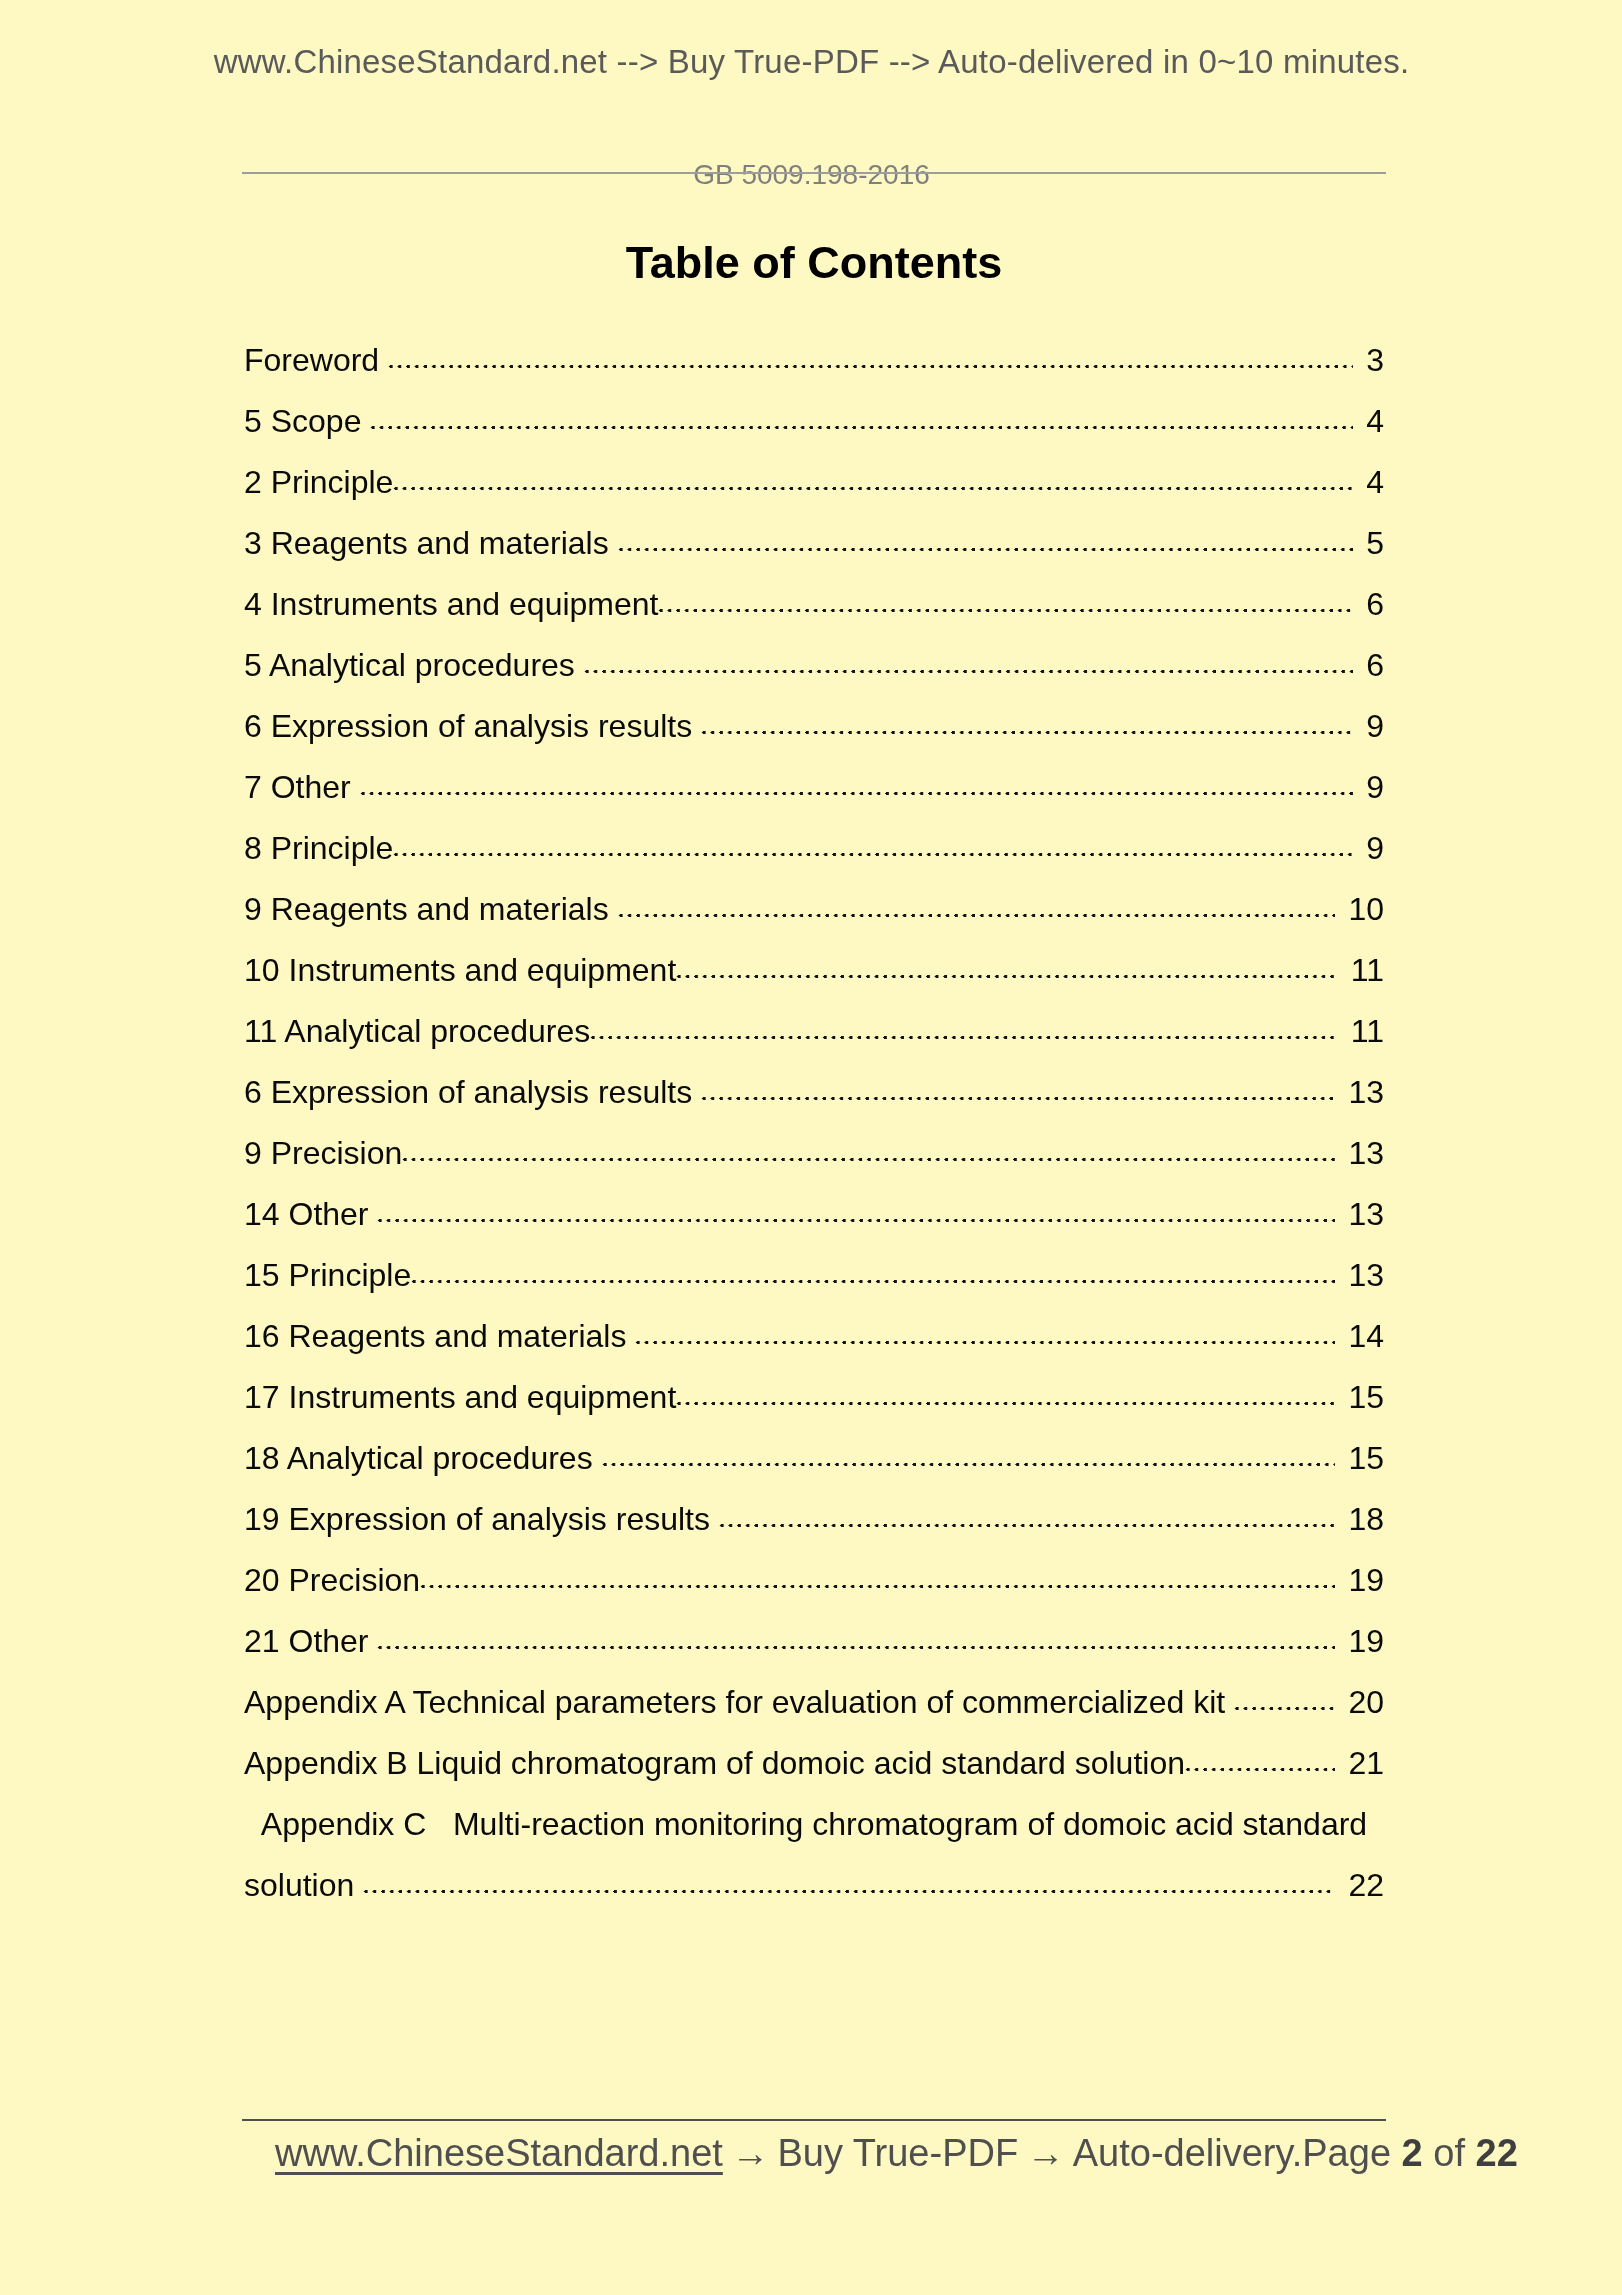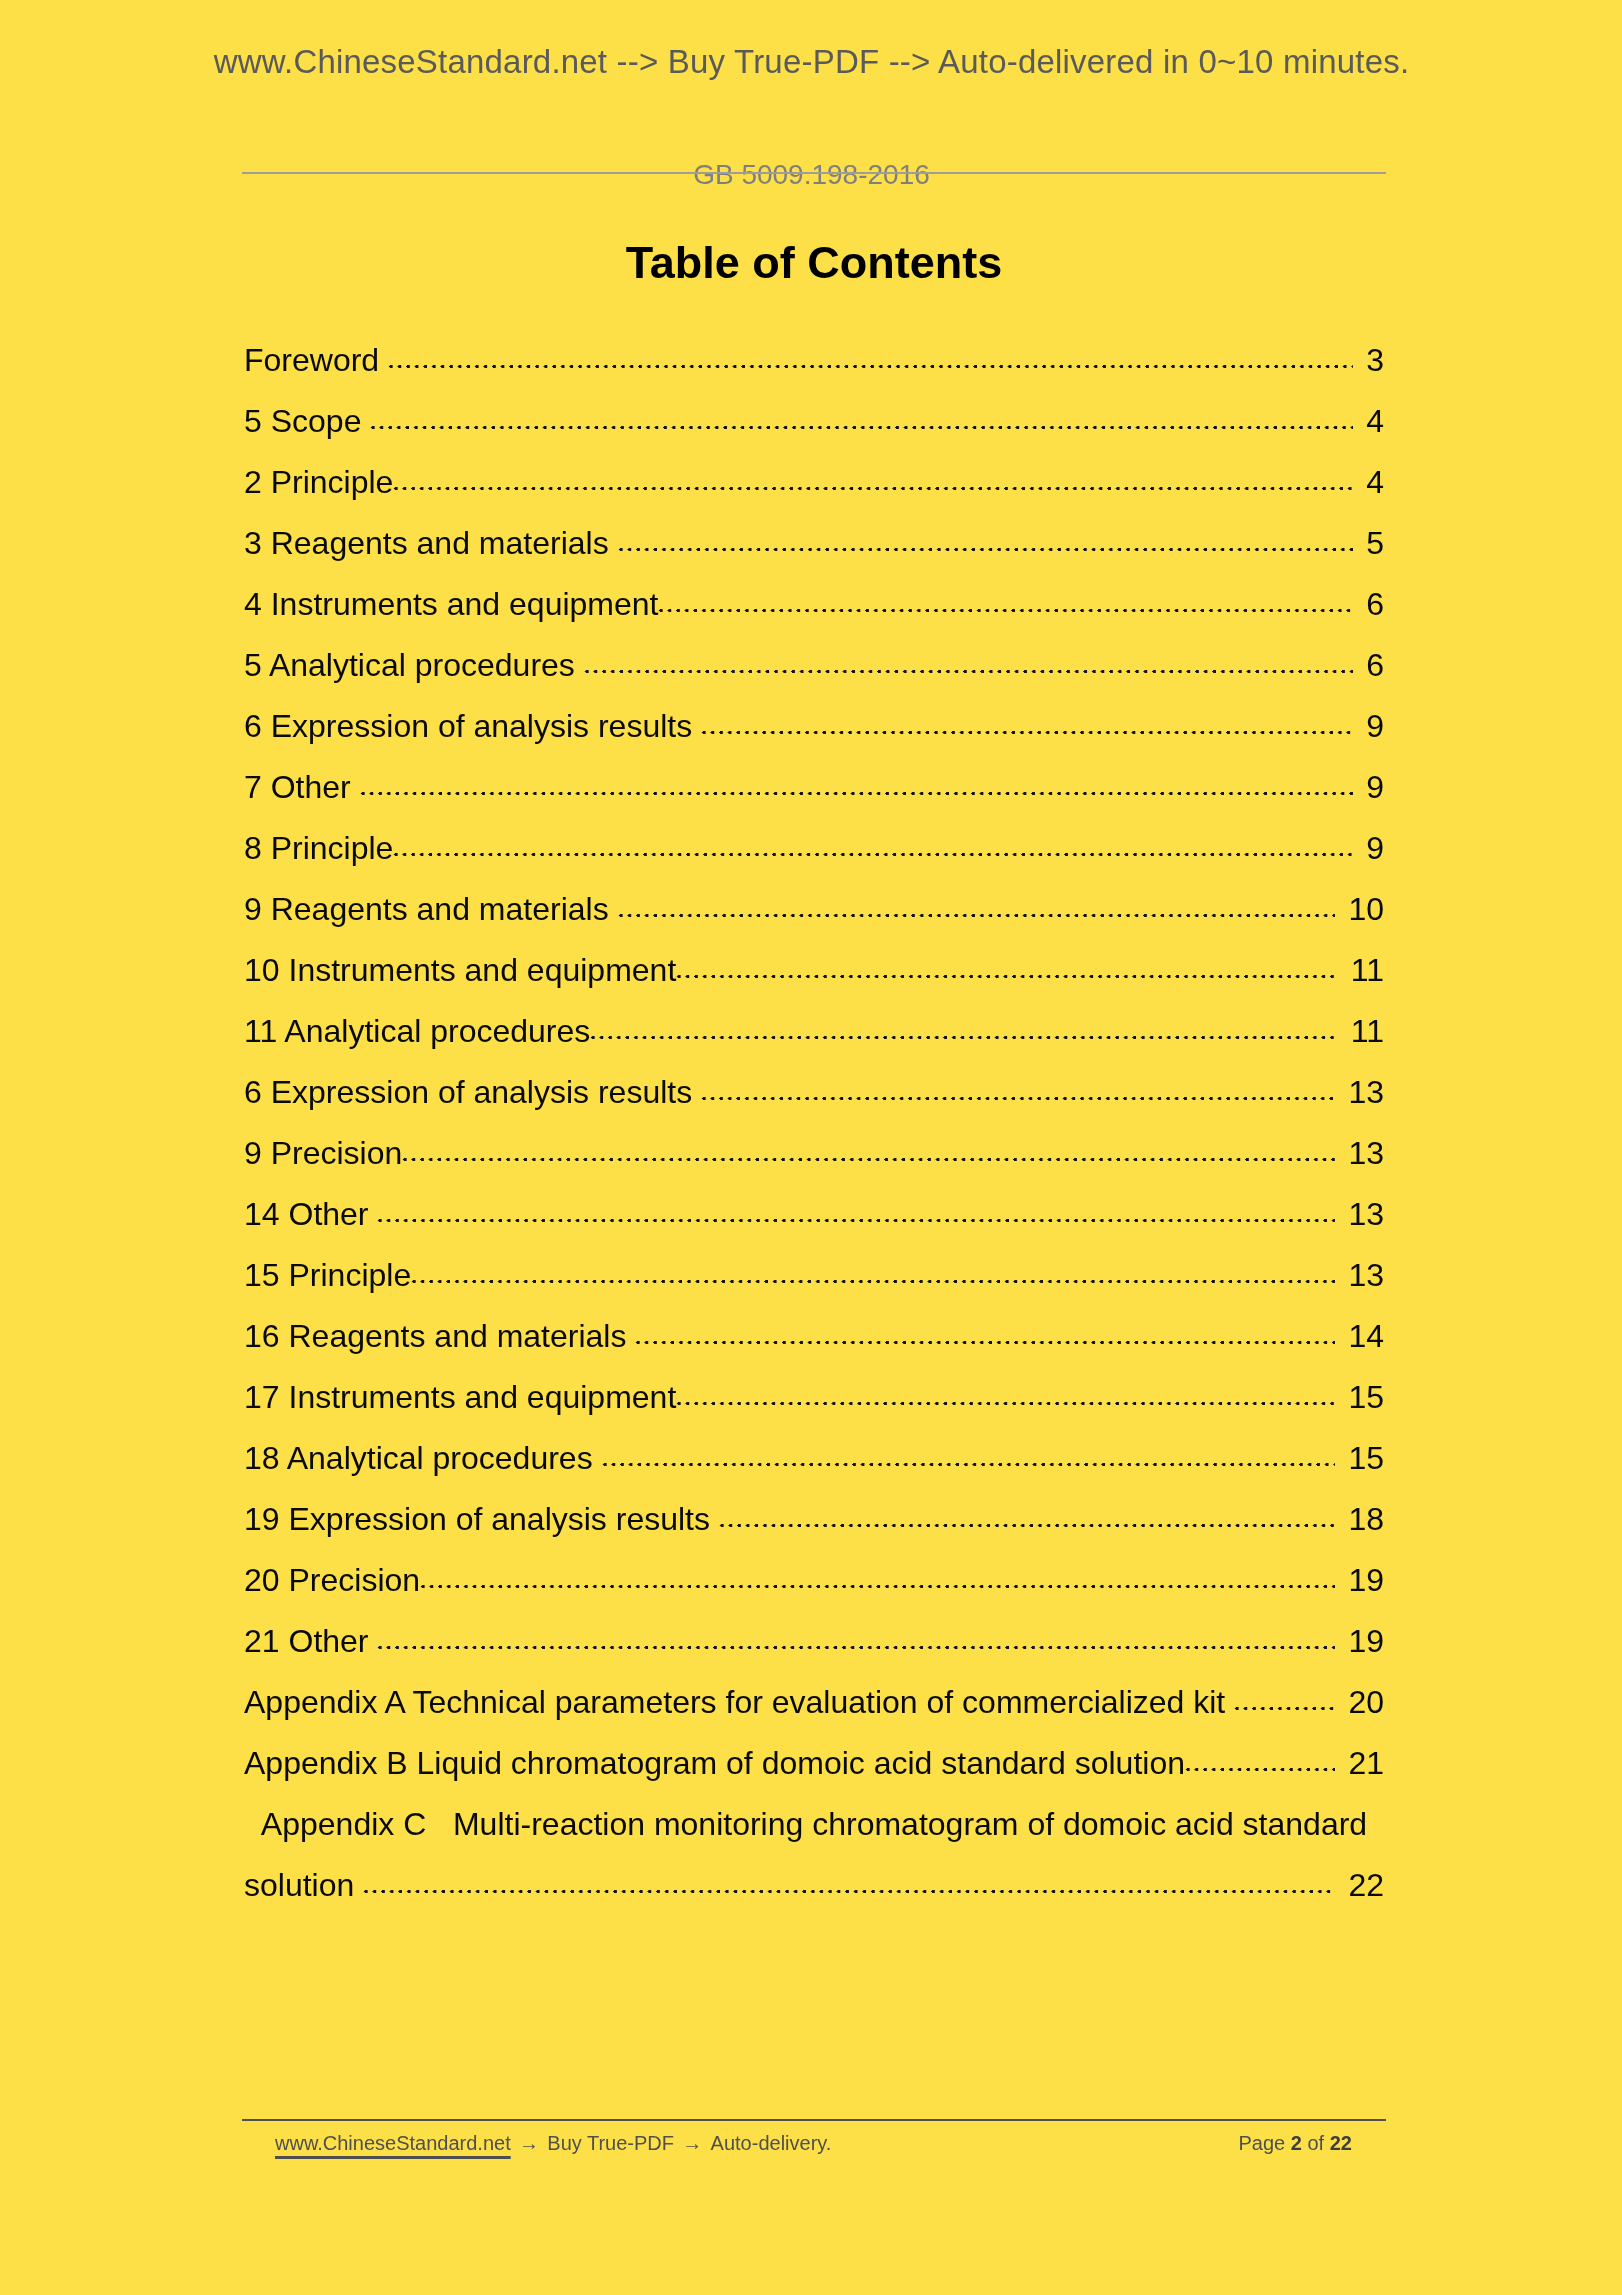--- a/index.html
+++ b/index.html
@@ -1,19 +1,19 @@
 <!DOCTYPE html>
 <html style="font-size:13.3px"><head>
 <meta charset="utf-8">
 <style>
   html,body { margin:0; padding:0; background:#ffffff; }
   .page {
     position:relative;
     width:1623px; height:2295px;
-    background:#fde047;
+    background:#fef9c3;
     font-family:"Liberation Sans","DejaVu Sans",sans-serif;
     overflow:hidden;
   }
   .header-promo {
     position:absolute; top:45px; left:0; width:100%;
     text-align:center;
     font-size:33px; line-height:1; color:#5a5a5a;
     letter-spacing:0.2px;
   }
   .header-std {
@@ -58,21 +58,21 @@
     flex:0 0 auto;
     text-align:right;
   }
   .footer-rule {
     position:absolute; top:2119px; left:242px; width:1144px;
     border-top:2.5px solid #4f4f4f;
   }
   .footer-bar {
     position:absolute; top:2132px; left:244px; width:1140px;
     display:flex; justify-content:space-between; align-items:baseline;
-    font-size:20px; line-height:1.15; color:#4f4f4f;
+    font-size:38px; line-height:1.15; color:#4f4f4f;
   }
   .footer-left { padding-left:31px; white-space:pre; }
   .footer-right { padding-right:32px; white-space:pre; }
   .footer-link {
     color:#4f4f4f;
     text-decoration:underline;
     text-decoration-thickness:2.5px;
     text-underline-offset:5.8px;
     cursor:pointer;
   }

